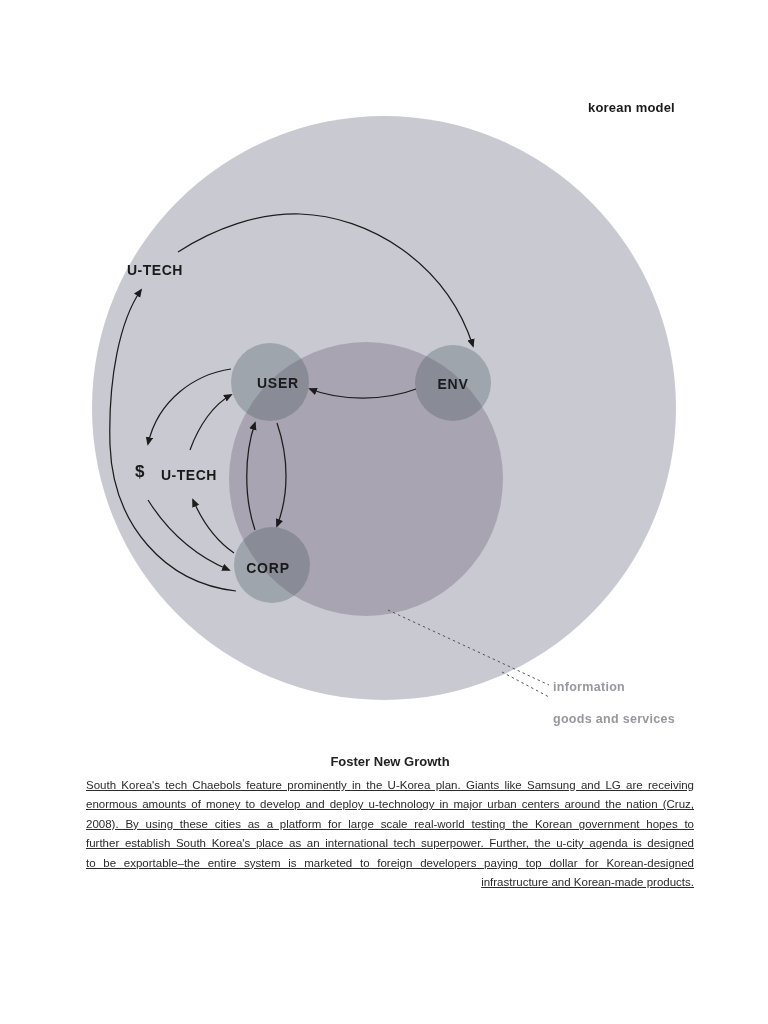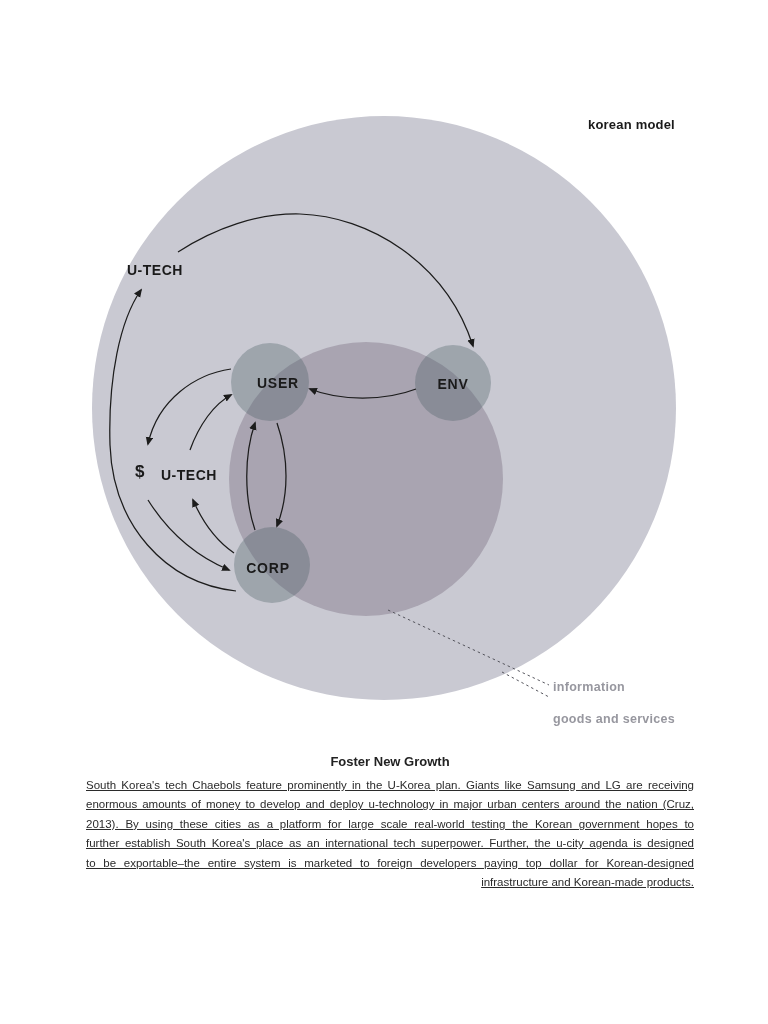--- a/index.html
+++ b/index.html
@@ -2,21 +2,21 @@
 <html><head>
 <meta charset="utf-8">
 <style>
   html,body{margin:0;padding:0;background:#e8e8e8;}
   .page{
     position:relative;width:768px;height:1024px;background:#ffffff;
     font-family:"Liberation Sans",sans-serif;overflow:hidden;margin:0 auto;
   }
   .diagram-svg{position:absolute;left:0;top:0;width:768px;height:1024px;}
   .lbl{position:absolute;color:#1a1a1a;white-space:nowrap;}
-  .model-lbl{left:588px;top:117px;font-size:13px;font-weight:bold;letter-spacing:.2px;}
+  .model-lbl{left:588px;top:100px;font-size:13px;font-weight:bold;letter-spacing:.2px;}
   .utech-top{left:127px;top:262px;font-size:14px;font-weight:bold;letter-spacing:.5px;}
   .dollar-lbl{left:135px;top:462px;font-size:17px;font-weight:bold;}
   .utech-mid{left:161px;top:467px;font-size:14px;font-weight:bold;letter-spacing:.5px;}
   .node-lbl{width:100px;text-align:center;font-size:14px;font-weight:bold;letter-spacing:.8px;}
   .node-user{left:228px;top:375px;}
   .node-env{left:403px;top:376px;}
   .node-corp{left:218px;top:560px;}
   .callout-lbl{font-size:12.5px;font-weight:600;letter-spacing:.3px;}
   .callout-1{left:553px;top:680px;}
   .callout-2{left:553px;top:712px;}
@@ -76,19 +76,19 @@
   <div class="lbl dollar-lbl">$</div>
   <div class="lbl utech-mid">U-TECH</div>
 
   <div class="lbl callout-lbl callout-1" style="color: rgb(151, 151, 159);">information</div>
   <div class="lbl callout-lbl callout-2" style="color: rgb(151, 151, 159);">goods and services</div>
 
   <div class="caption">
     <div class="caption-title">Foster New Growth</div>
     <div class="caption-line">South Korea's tech Chaebols feature prominently in the U-Korea plan.  Giants like Samsung and LG are receiving</div>
     <div class="caption-line">enormous amounts of money to develop and deploy u-technology in major urban centers around the nation (Cruz,</div>
-    <div class="caption-line">2013).  By using these cities as a platform for large scale real-world testing the Korean government hopes to</div>
+    <div class="caption-line">2008).  By using these cities as a platform for large scale real-world testing the Korean government hopes to</div>
     <div class="caption-line">further establish South Korea's place as an international tech superpower. Further, the u-city agenda is designed</div>
     <div class="caption-line">to be exportable–the entire system is marketed to foreign developers paying top dollar for Korean-designed</div>
     <div class="caption-line last">infrastructure and Korean-made products.</div>
   </div>
 
 </div>
 
 </body></html>

